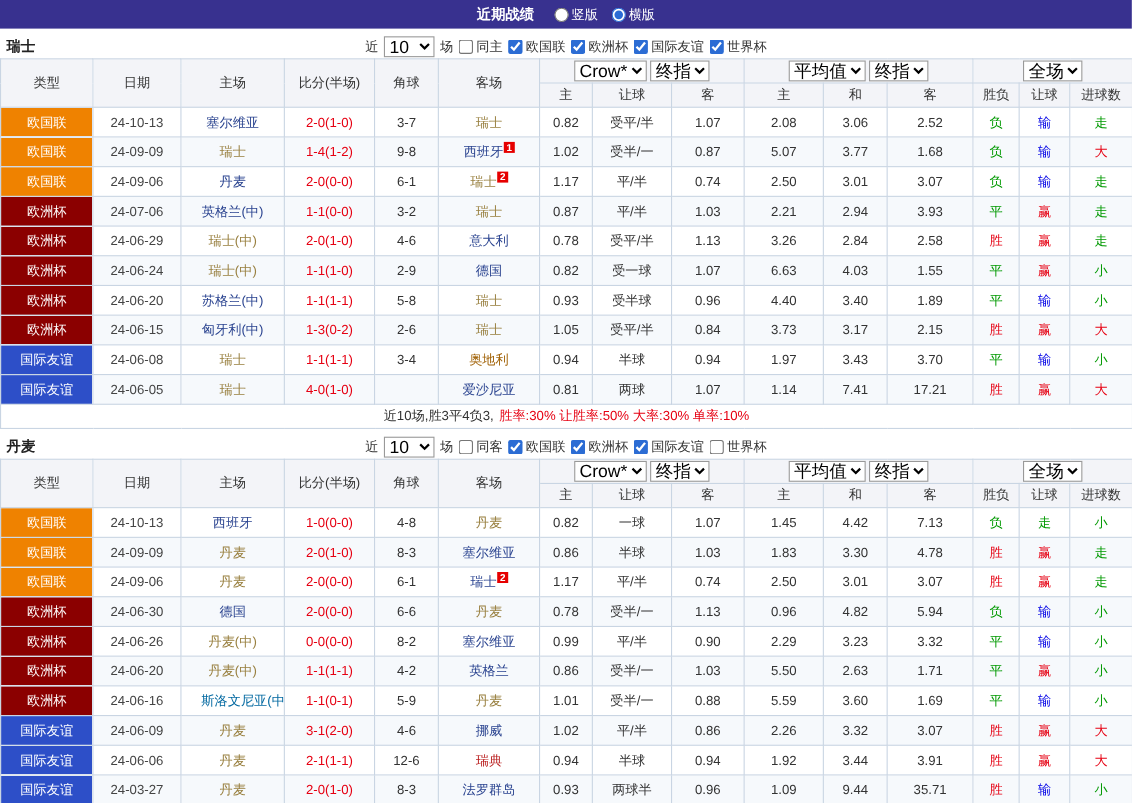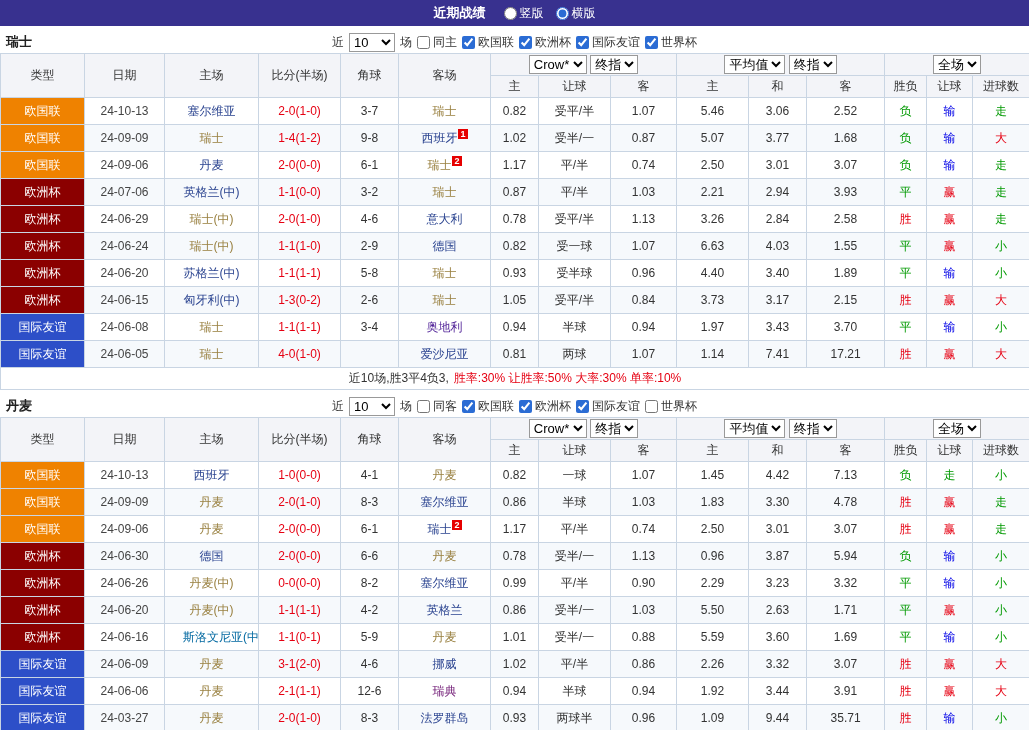--- a/index.html
+++ b/index.html
@@ -17,21 +17,21 @@
   thead th{background:#f3f4f8;font-weight:normal;height:21px;color:#333;}
   tbody td{height:26px;}
   tbody tr:nth-child(even) td{background:#f6f9fc;}
   tfoot td{height:21px;background:#fff;}
   .league{color:#fff;}
   .date{color:#444;}
   .score{color:#e60012;}
   .team span{cursor:pointer;}
   .rc{background:#e60000;color:#fff;font-size:9px;line-height:11px;padding:0 2px;margin-left:1px;font-weight:bold;vertical-align:super;}
   .red{color:#e60012;margin-left:5px;}
-  select{font-family:"Liberation Sans",sans-serif;font-size:13px;height:19px;background:#fff;border:1px solid #999;}
+  select{font-family:"Liberation Sans",sans-serif;font-size:16px;height:19px;background:#fff;border:1px solid #999;}
   .count{width:46px;}
 </style>
 </head>
 <body>
 
 <div class="topbar">
   <span class="title">近期战绩</span>
   <label>
     <input type="radio" name="layout" style="">
     <span>竖版</span>
@@ -127,21 +127,21 @@
         <tr>
           <td class="league" style="background: rgb(239, 130, 0);">欧国联</td>
           <td class="date">24-10-13</td>
           <td class="team"><span style="color: rgb(43, 68, 144);">塞尔维亚</span></td>
           <td class="score">2-0(1-0)</td>
           <td>3-7</td>
           <td class="team"><span style="color: rgb(153, 128, 64);">瑞士</span></td>
           <td>0.82</td>
           <td>受平/半</td>
           <td>1.07</td>
-          <td>5.46</td>
+          <td>2.08</td>
           <td>3.06</td>
           <td>2.52</td>
           <td style="color: rgb(0, 153, 0);">负</td>
           <td style="color: rgb(0, 0, 230);">输</td>
           <td style="color: rgb(0, 153, 0);">走</td>
         </tr>
         <tr>
           <td class="league" style="background: rgb(239, 130, 0);">欧国联</td>
           <td class="date">24-09-09</td>
           <td class="team"><span style="color: rgb(153, 128, 64);">瑞士</span></td>
@@ -259,21 +259,21 @@
           <td style="color: rgb(230, 0, 18);">胜</td>
           <td style="color: rgb(230, 0, 18);">赢</td>
           <td style="color: rgb(230, 0, 18);">大</td>
         </tr>
         <tr>
           <td class="league" style="background: rgb(45, 79, 200);">国际友谊</td>
           <td class="date">24-06-08</td>
           <td class="team"><span style="color: rgb(153, 128, 64);">瑞士</span></td>
           <td class="score">1-1(1-1)</td>
           <td>3-4</td>
-          <td class="team"><span style="color: #4c1d95;">奥地利</span></td>
+          <td class="team"><span style="color: #a16207;">奥地利</span></td>
           <td>0.94</td>
           <td>半球</td>
           <td>0.94</td>
           <td>1.97</td>
           <td>3.43</td>
           <td>3.70</td>
           <td style="color: rgb(0, 153, 0);">平</td>
           <td style="color: rgb(0, 0, 230);">输</td>
           <td style="color: rgb(0, 153, 0);">小</td>
         </tr>
@@ -383,21 +383,21 @@
         <th>让球</th>
         <th>进球数</th>
       </tr>
     </thead>
     <tbody>
         <tr>
           <td class="league" style="background: rgb(239, 130, 0);">欧国联</td>
           <td class="date">24-10-13</td>
           <td class="team"><span style="color: rgb(43, 68, 144);">西班牙</span></td>
           <td class="score">1-0(0-0)</td>
-          <td>4-1</td>
+          <td>4-8</td>
           <td class="team"><span style="color: rgb(153, 128, 64);">丹麦</span></td>
           <td>0.82</td>
           <td>一球</td>
           <td>1.07</td>
           <td>1.45</td>
           <td>4.42</td>
           <td>7.13</td>
           <td style="color: rgb(0, 153, 0);">负</td>
           <td style="color: rgb(0, 153, 0);">走</td>
           <td style="color: rgb(0, 153, 0);">小</td>
@@ -440,21 +440,21 @@
           <td class="league" style="background: rgb(139, 0, 0);">欧洲杯</td>
           <td class="date">24-06-30</td>
           <td class="team"><span style="color: rgb(43, 68, 144);">德国</span></td>
           <td class="score">2-0(0-0)</td>
           <td>6-6</td>
           <td class="team"><span style="color: rgb(153, 128, 64);">丹麦</span></td>
           <td>0.78</td>
           <td>受半/一</td>
           <td>1.13</td>
           <td>0.96</td>
-          <td>3.87</td>
+          <td>4.82</td>
           <td>5.94</td>
           <td style="color: rgb(0, 153, 0);">负</td>
           <td style="color: rgb(0, 0, 230);">输</td>
           <td style="color: rgb(0, 153, 0);">小</td>
         </tr>
         <tr>
           <td class="league" style="background: rgb(139, 0, 0);">欧洲杯</td>
           <td class="date">24-06-26</td>
           <td class="team"><span style="color: rgb(153, 128, 64);">丹麦(中)</span></td>
           <td class="score">0-0(0-0)</td>
@@ -520,21 +520,21 @@
           <td style="color: rgb(230, 0, 18);">胜</td>
           <td style="color: rgb(230, 0, 18);">赢</td>
           <td style="color: rgb(230, 0, 18);">大</td>
         </tr>
         <tr>
           <td class="league" style="background: rgb(45, 79, 200);">国际友谊</td>
           <td class="date">24-06-06</td>
           <td class="team"><span style="color: rgb(153, 128, 64);">丹麦</span></td>
           <td class="score">2-1(1-1)</td>
           <td>12-6</td>
-          <td class="team"><span style="color: #701a75; font-family: Liberation Serif, serif;">瑞典</span></td>
+          <td class="team"><span style="color: #b91c1c; font-family: Liberation Serif, serif;">瑞典</span></td>
           <td>0.94</td>
           <td>半球</td>
           <td>0.94</td>
           <td>1.92</td>
           <td>3.44</td>
           <td>3.91</td>
           <td style="color: rgb(230, 0, 18);">胜</td>
           <td style="color: rgb(230, 0, 18);">赢</td>
           <td style="color: rgb(230, 0, 18);">大</td>
         </tr>

